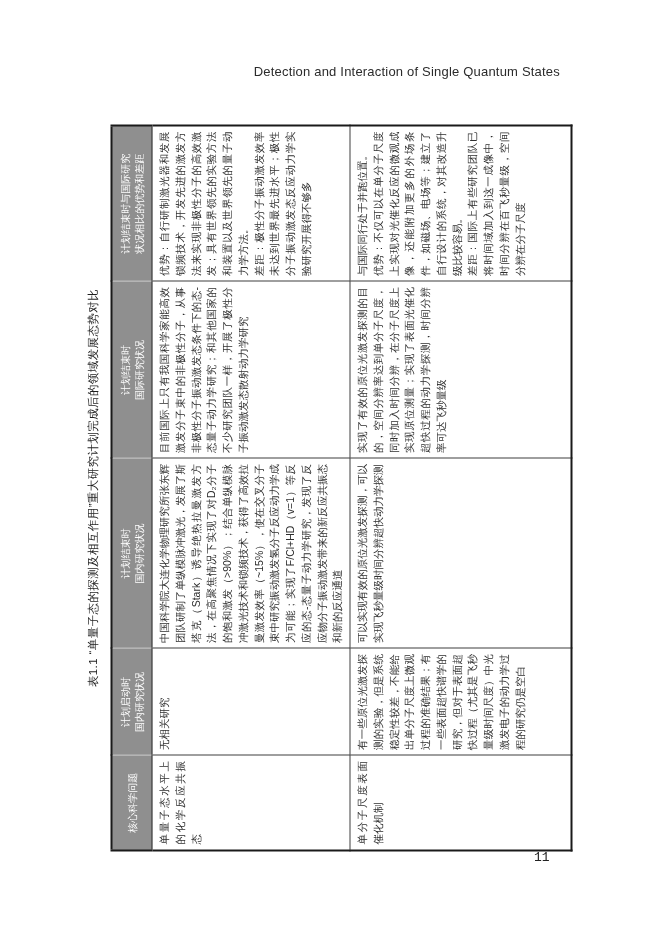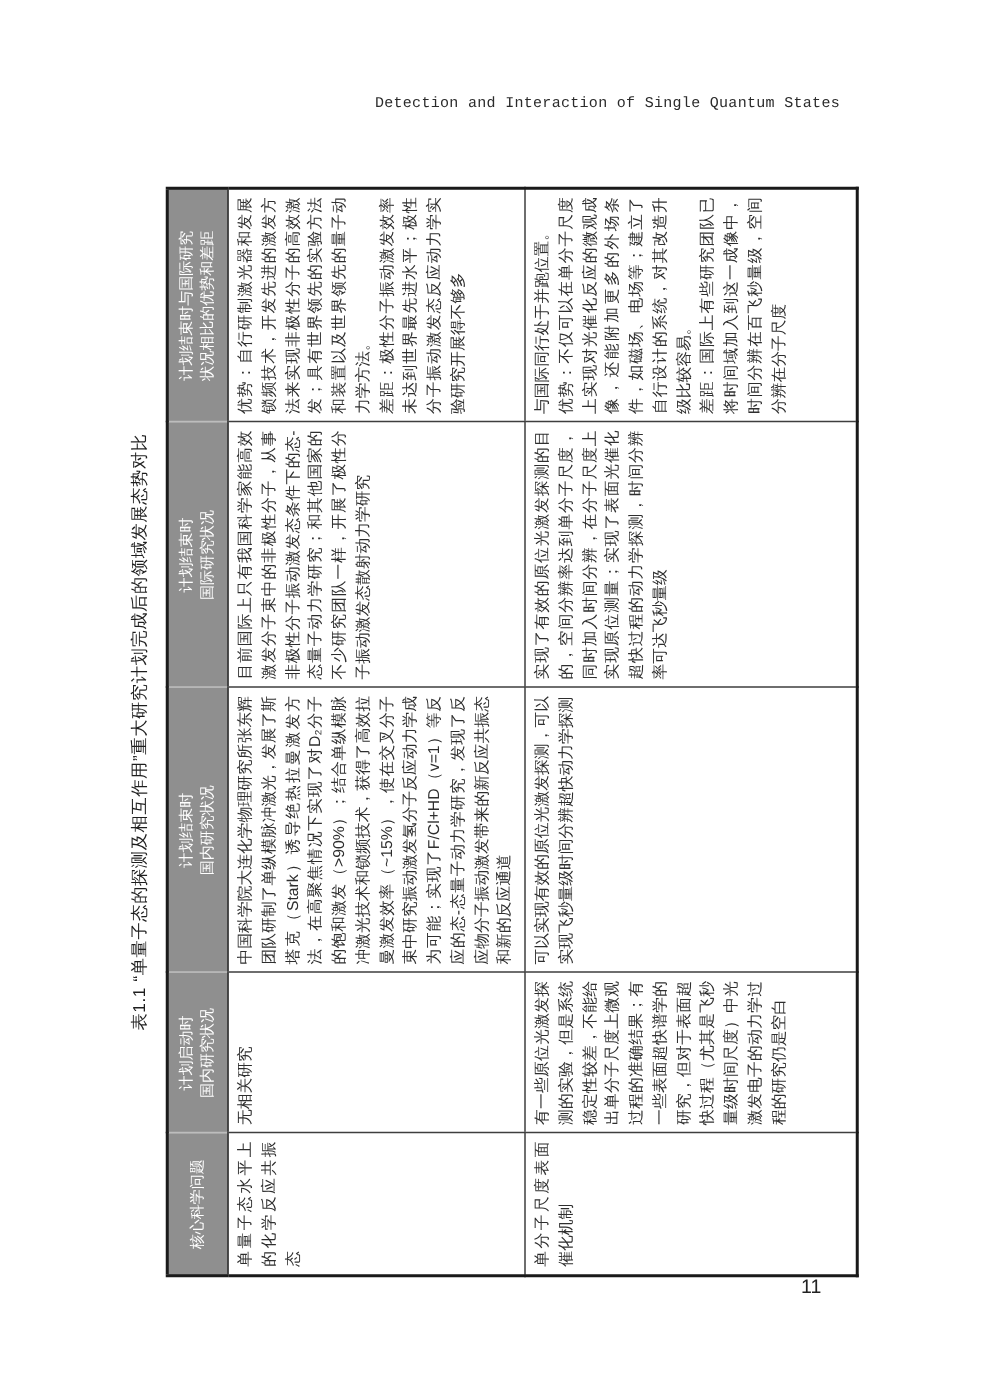--- a/index.html
+++ b/index.html
@@ -2,26 +2,26 @@
 <html><head>
 <meta charset="utf-8">
 <style>
   html,body{margin:0;padding:0;}
   body{
     width:666px;height:930px;position:relative;background:#ffffff;overflow:hidden;
     font-family:"Liberation Sans",sans-serif;
   }
   .running-head{
     position:absolute;top:64px;right:106px;
-    font-family:Liberation Mono, monospace;font-size:10px;color:#2b2b2b;
+    font-family:Liberation Sans, sans-serif;font-size:13px;color:#2b2b2b;
     letter-spacing:0.2px;
   }
   .page-number{
     position:absolute;top:850px;left:534px;
-    font-family:Liberation Sans, sans-serif;font-size:13px;color:#222;
+    font-family:Liberation Mono, monospace;font-size:13px;color:#222;
   }
   
   .reading-block{
     position:absolute;left:-44px;top:250px;width:729px;height:474px;
     transform:rotate(-90deg);
   }
   .table-caption{
     width:727px;text-align:center;font-size:11.5px;color:#1e1e1e;
     margin:2px 0 10px 0;letter-spacing:0.4px;white-space:nowrap;
   }

